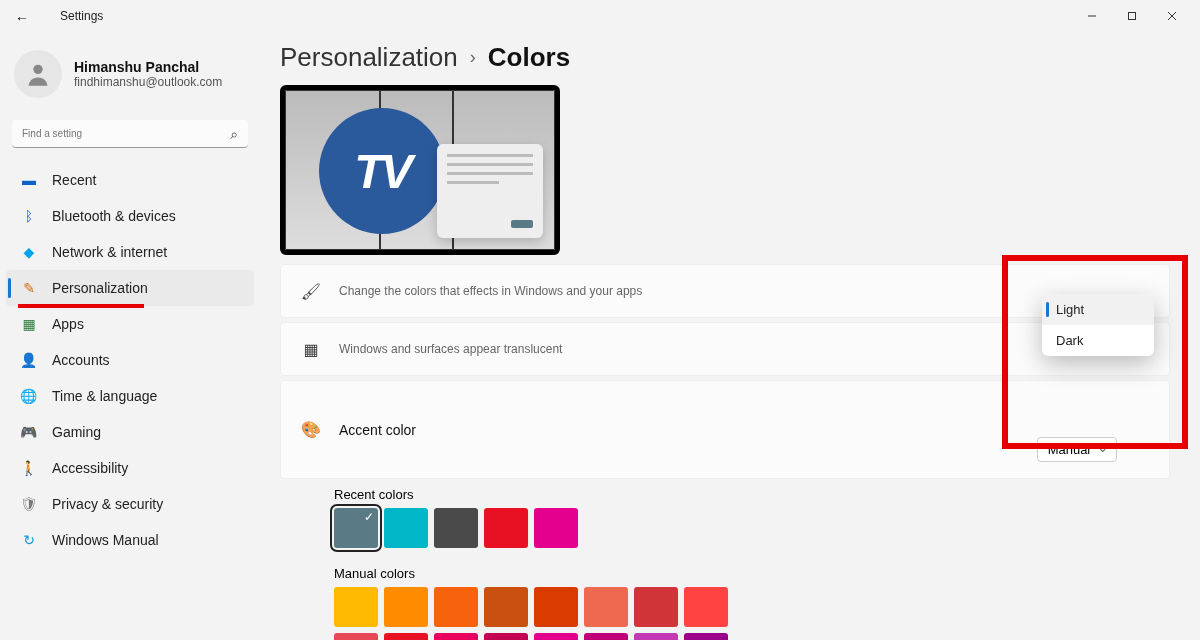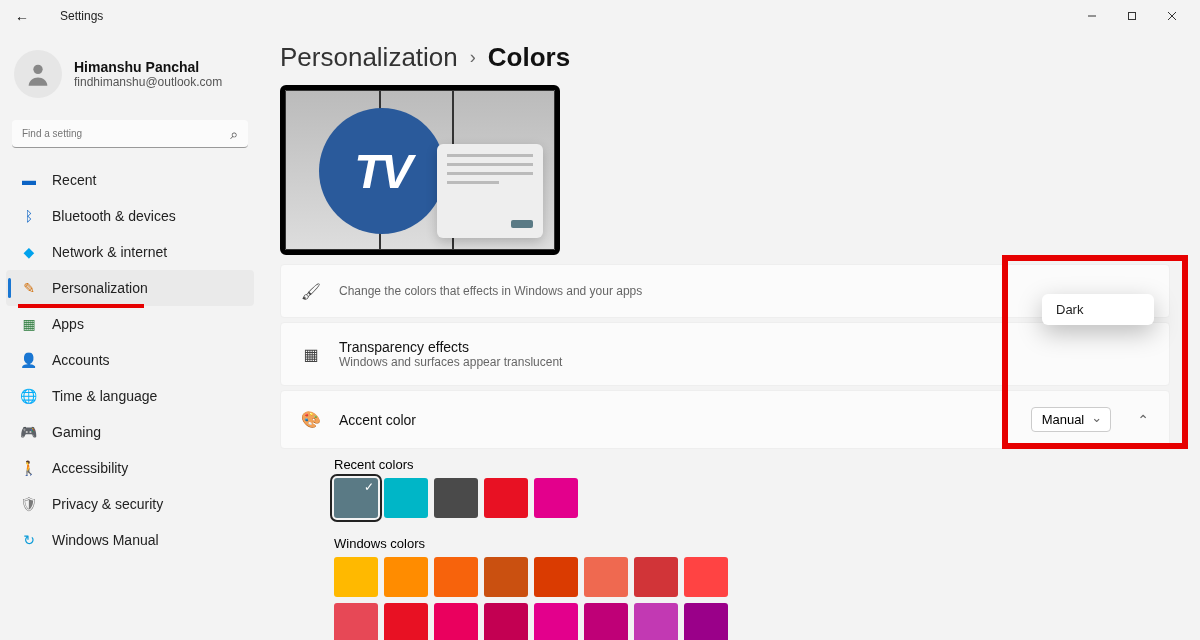--- a/index.html
+++ b/index.html
@@ -45,21 +45,21 @@
   .manga .p3 { flex:1.4; }
   .tv-logo { position:absolute; left:34px; top:18px; width:126px; height:126px; border-radius:50%; background:#2a5a9b; display:flex; align-items:center; justify-content:center; color:#fff; font-weight:900; font-size:48px; font-style:italic; letter-spacing:-3px; }
   .preview-window { position:absolute; right:12px; bottom:12px; width:106px; height:94px; background:#eee; border-radius:6px; box-shadow:0 4px 12px rgba(0,0,0,0.2); padding:10px; }
   .preview-window .line { height:3px; background:#bbb; margin-bottom:6px; }
   .preview-window .btn { position:absolute; right:10px; bottom:10px; width:22px; height:8px; background:#5a7a85; border-radius:2px; }
   
   .setting-row { background:#fbfbfb; border:1px solid #eee; border-radius:4px; padding:16px 20px; margin-bottom:4px; display:flex; align-items:center; gap:18px; }
   .setting-row .row-icon { width:20px; height:20px; display:flex; align-items:center; justify-content:center; color:#444; }
   .setting-row .row-text .t { font-size:14px; color:#111; }
   .setting-row .row-text .s { font-size:12px; color:#666; }
-  .setting-row .row-ctrl { margin-left:auto; display:flex; align-items:center; gap:26px; }
+  .setting-row .row-ctrl { margin-left:auto; display:flex; align-items:center; gap:20px;margin-top:40px; }
   .dropdown { border:1px solid #ccc; border-radius:4px; padding:4px 26px 4px 10px; font-size:13px; background:#fff; position:relative; }
   .dropdown::after { content:"⌄"; position:absolute; right:8px; top:2px; color:#666; }
   .expand-chev { font-size:14px; color:#666; cursor:pointer; }
   
   .section-label { font-size:13px; color:#000000; margin:8px 0 6px 54px; }
   .swatches { display:flex; gap:6px; margin-left:54px; }
   .swatch { width:44px; height:40px; border-radius:3px; position:relative; }
   .swatch.sel { outline:2px solid #222; outline-offset:2px; }
   .swatch.sel::after { content:"✓"; color:#fff; font-size:12px; position:absolute; right:4px; top:2px; }
   .swatches.win { flex-wrap:wrap; width:400px; row-gap:6px; }
@@ -191,21 +191,20 @@
     <div class="setting-row">
       <div class="row-icon">🖌</div>
       <div class="row-text">
         <div class="s">Change the colors that effects in Windows and your apps</div>
       </div>
     </div>
 
     <div class="setting-row">
       <div class="row-icon">▦</div>
       <div class="row-text">
-        <div class="t">Transparency effects</div>
         <div class="s">Windows and surfaces appear translucent</div>
       </div>
     </div>
 
     <div class="setting-row">
       <div class="row-icon">🎨</div>
       <div class="row-text">
         <div class="t">Accent color</div>
       </div>
       <div class="row-ctrl">
@@ -216,21 +215,21 @@
 
     <div class="section-label">Recent colors</div>
     <div class="swatches" id="recent-swatches">
         <div class="swatch sel" style="background: rgb(90, 122, 133);"></div>
         <div class="swatch" style="background: rgb(0, 182, 199);"></div>
         <div class="swatch" style="background: rgb(74, 74, 74);"></div>
         <div class="swatch" style="background: rgb(232, 17, 35);"></div>
         <div class="swatch" style="background: rgb(227, 0, 140);"></div>
       </div>
 
-    <div class="section-label" style="margin-top:18px">Windows colors</div>
+    <div class="section-label" style="margin-top:18px">Manual colors</div>
     <div class="swatches win" id="win-swatches">
         <div class="swatch" style="background: rgb(255, 185, 0);"></div>
         <div class="swatch" style="background: rgb(255, 140, 0);"></div>
         <div class="swatch" style="background: rgb(247, 99, 12);"></div>
         <div class="swatch" style="background: rgb(202, 80, 16);"></div>
         <div class="swatch" style="background: rgb(218, 59, 1);"></div>
         <div class="swatch" style="background: rgb(239, 105, 80);"></div>
         <div class="swatch" style="background: rgb(209, 52, 56);"></div>
         <div class="swatch" style="background: rgb(255, 67, 67);"></div>
         <div class="swatch" style="background: rgb(231, 72, 86);"></div>
@@ -239,15 +238,16 @@
         <div class="swatch" style="background: rgb(195, 0, 82);"></div>
         <div class="swatch" style="background: rgb(227, 0, 140);"></div>
         <div class="swatch" style="background: rgb(191, 0, 119);"></div>
         <div class="swatch" style="background: rgb(194, 57, 179);"></div>
         <div class="swatch" style="background: rgb(154, 0, 137);"></div>
       </div>
   </main>
 </div>
 
 <div class="mode-dd" id="mode-dd">
+    <div class="opt sel">Light</div>
     <div class="opt">Dark</div>
   </div>
 <div class="red-box"></div>
 
 </body></html>

